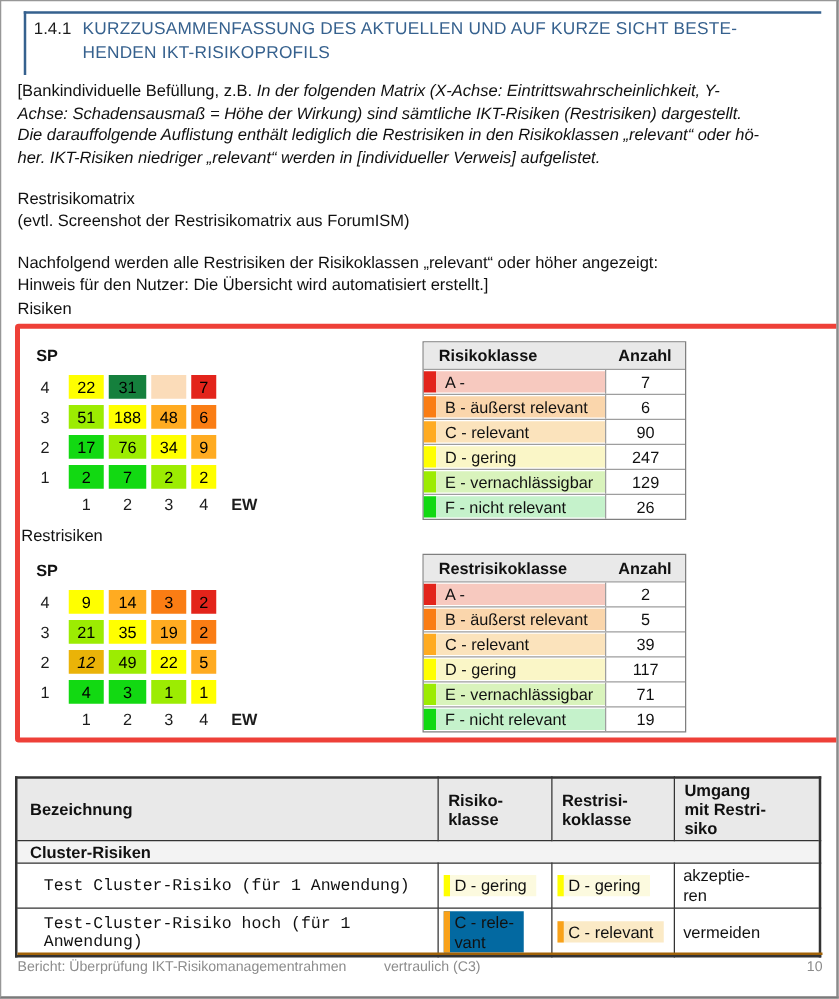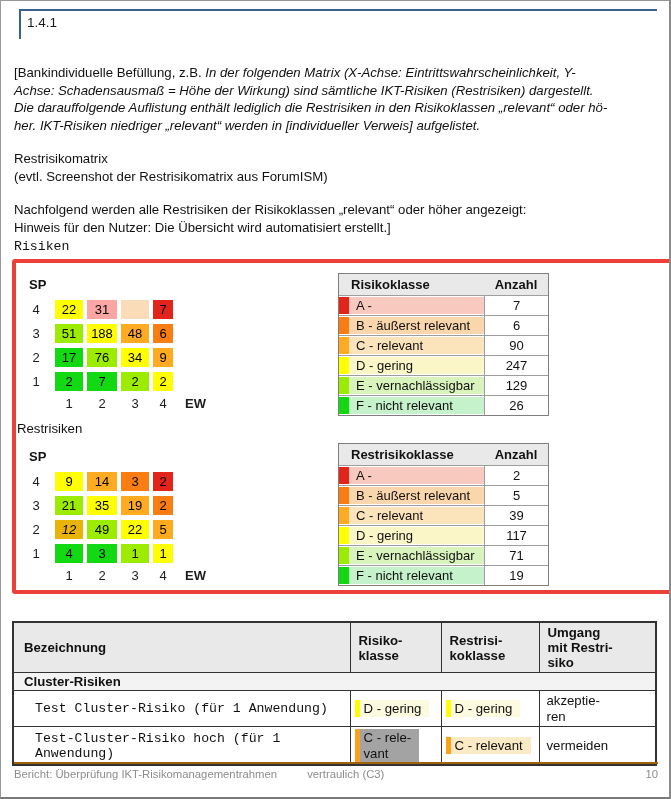--- a/index.html
+++ b/index.html
@@ -20,21 +20,21 @@
     padding:3px 0 9px 6px; display:flex;
   }
   .h-num { width:39px; font-size:13.5px; color:#1c1c1c; padding-top:1px; }
   .h-title { flex:1; font-size:13.8px; color:#36618E; white-space:pre-line; line-height:18.5px; letter-spacing:0.2px; }
   
   .para { position:absolute; left:13px; font-size:13.2px; line-height:17.5px; white-space:pre-line; }
   #para1 { top:63px; width:648px; }
   #para2 { top:149px; }
   #para3 { top:200px; }
   .section-label { position:absolute; left:13px; font-size:13.2px; }
-  #risiken-label { top:238px;font-family:Liberation Mono, monospace; }
+  #risiken-label { top:238px; }
   
   #redbox { position:absolute; left:11px; top:258px; width:669px; height:335px; border:4px solid #EE4038; border-radius:3px; }
   #restrisiken-label { position:absolute; left:1px; top:158px; font-size:13.2px; }
   
   .mblock { position:absolute; left:0; }
   #mb1 { top:14px; } #mb2 { top:186px; }
   .sp { font-weight:bold; font-size:13px; margin-left:13px; height:20px; }
   .mgrid { margin-left:13px; margin-top:3px; }
   .mrow { display:flex; align-items:center; height:19px; margin-bottom:5px; }
   .rlab { width:14px; text-align:center; font-size:13px; margin-right:12px; color:#1c1c1c; }
@@ -67,41 +67,43 @@
   
   #footer { position:absolute; left:13px; top:761px; width:644px; border-top:2px solid #a16207; padding-top:4px; font-size:11.3px; color:#8C8C8C; }
   .f-left { display:inline-block; width:290px; }
   .f-right { float:right; }
 </style>
 </head>
 <body>
 
 <div class="heading">
   <div class="h-num">1.4.1</div>
+  <div class="h-title">KURZZUSAMMENFASSUNG DES AKTUELLEN UND AUF KURZE SICHT BESTE-
+HENDEN IKT-RISIKOPROFILS</div>
 </div>
 
 <div class="para" id="para1"><span>[Bankindividuelle Befüllung, z.B. </span><i>In der folgenden Matrix (X-Achse: Eintrittswahrscheinlichkeit, Y-
 Achse: Schadensausmaß = Höhe der Wirkung) sind sämtliche IKT-Risiken (Restrisiken) dargestellt.
 Die darauffolgende Auflistung enthält lediglich die Restrisiken in den Risikoklassen „relevant“ oder hö-
 her. IKT-Risiken niedriger „relevant“ werden in [individueller Verweis] aufgelistet.</i></div>
 <div class="para" id="para2">Restrisikomatrix
 (evtl. Screenshot der Restrisikomatrix aus ForumISM)</div>
 <div class="para" id="para3">Nachfolgend werden alle Restrisiken der Risikoklassen „relevant“ oder höher angezeigt:
 Hinweis für den Nutzer: Die Übersicht wird automatisiert erstellt.]</div>
 
 <div class="section-label" id="risiken-label">Risiken</div>
 
 <div id="redbox">
   <div class="mblock" id="mb1">
       <div class="sp">SP</div>
       <div class="mgrid">
         <div class="mrow">
           <div class="rlab">4</div>
           <div class="mcell" style="width: 28px; background: rgb(255, 255, 0);">22</div>
-          <div class="mcell" style="width: 30px; background: #fca5a5;">31</div>
+          <div class="mcell" style="width: 30px; background: #15803d;">31</div>
           <div class="mcell" style="width: 28px; background: rgb(251, 220, 185);"></div>
           <div class="mcell" style="width: 20px; background: rgb(227, 36, 27);">7</div>
         </div>
         <div class="mrow">
           <div class="rlab">3</div>
           <div class="mcell" style="width: 28px; background: rgb(156, 236, 2);">51</div>
           <div class="mcell" style="width: 30px; background: rgb(255, 255, 0);">188</div>
           <div class="mcell" style="width: 28px; background: rgb(255, 171, 33);">48</div>
           <div class="mcell" style="width: 20px; background: rgb(250, 125, 20);">6</div>
         </div>
@@ -270,21 +272,21 @@
     </tr>
   <tr class="drow" id="row1">
         <td class="namecell">Test Cluster-Risiko (für 1 Anwendung)</td>
         <td><span class="hl" style="background: rgb(252, 250, 223); border-left-color: rgb(255, 255, 0);">D - gering</span></td>
         <td><span class="hl" style="background: rgb(252, 250, 223); border-left-color: rgb(255, 255, 0);">D - gering</span></td>
         <td class="umgang">akzeptie-
 ren</td>
       </tr>
       <tr class="drow" id="row2">
         <td class="namecell">Test-Cluster-Risiko hoch (für 1 Anwendung)</td>
-        <td><span class="hl" style="background: #a3a3a3; border-left-color: rgb(249, 162, 26);">C - rele-
+        <td><span class="hl" style="background: #0369a1; border-left-color: rgb(249, 162, 26);">C - rele-
 vant</span></td>
         <td><span class="hl" style="background: rgb(251, 234, 198); border-left-color: rgb(249, 162, 26);">C - relevant</span></td>
         <td class="umgang">vermeiden</td>
       </tr>
     </tbody>
 </table>
 
 <div id="footer">
   <span class="f-left">Bericht: Überprüfung IKT-Risikomanagementrahmen</span>
   <span class="f-center">vertraulich (C3)</span>

